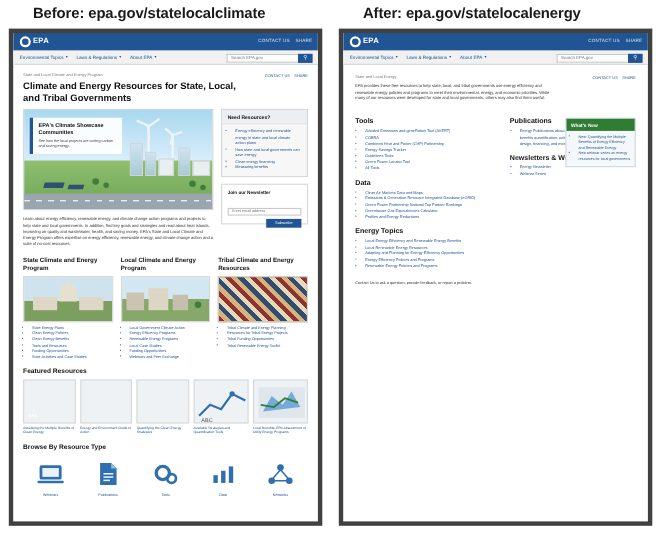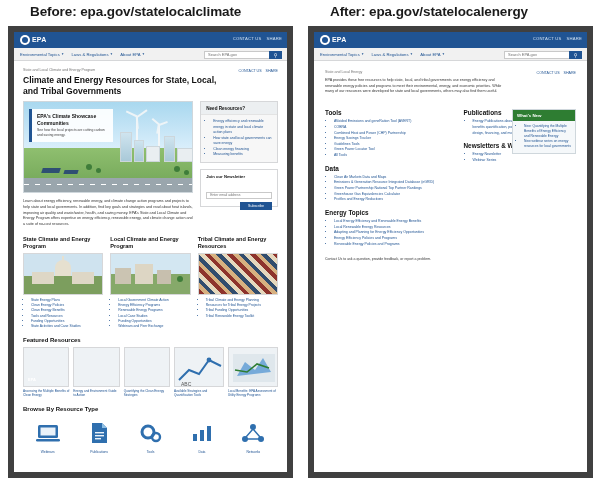--- a/index.html
+++ b/index.html
@@ -19,21 +19,21 @@
     font-size:13.5px; font-weight:bold; color:#1a1a1a;
     letter-spacing:-0.1px; white-space:nowrap;
   }
   .caption.before { left:30px; }
   .caption.after  { left:330px; }
 
   
   .panel {
     position:absolute; top:26px;
     background:#fff;
-    border:6px solid #404040;
+    border:4px solid #404040;
     overflow:hidden;
   }
   .panel.before { left:8px;  width:285px; height:452px; }
   .panel.after  { left:308px; width:285px; height:452px; }
 
   
   .epa-top {
     height:16px; background:#205493; position:relative;
   }
   .epa-logo {

